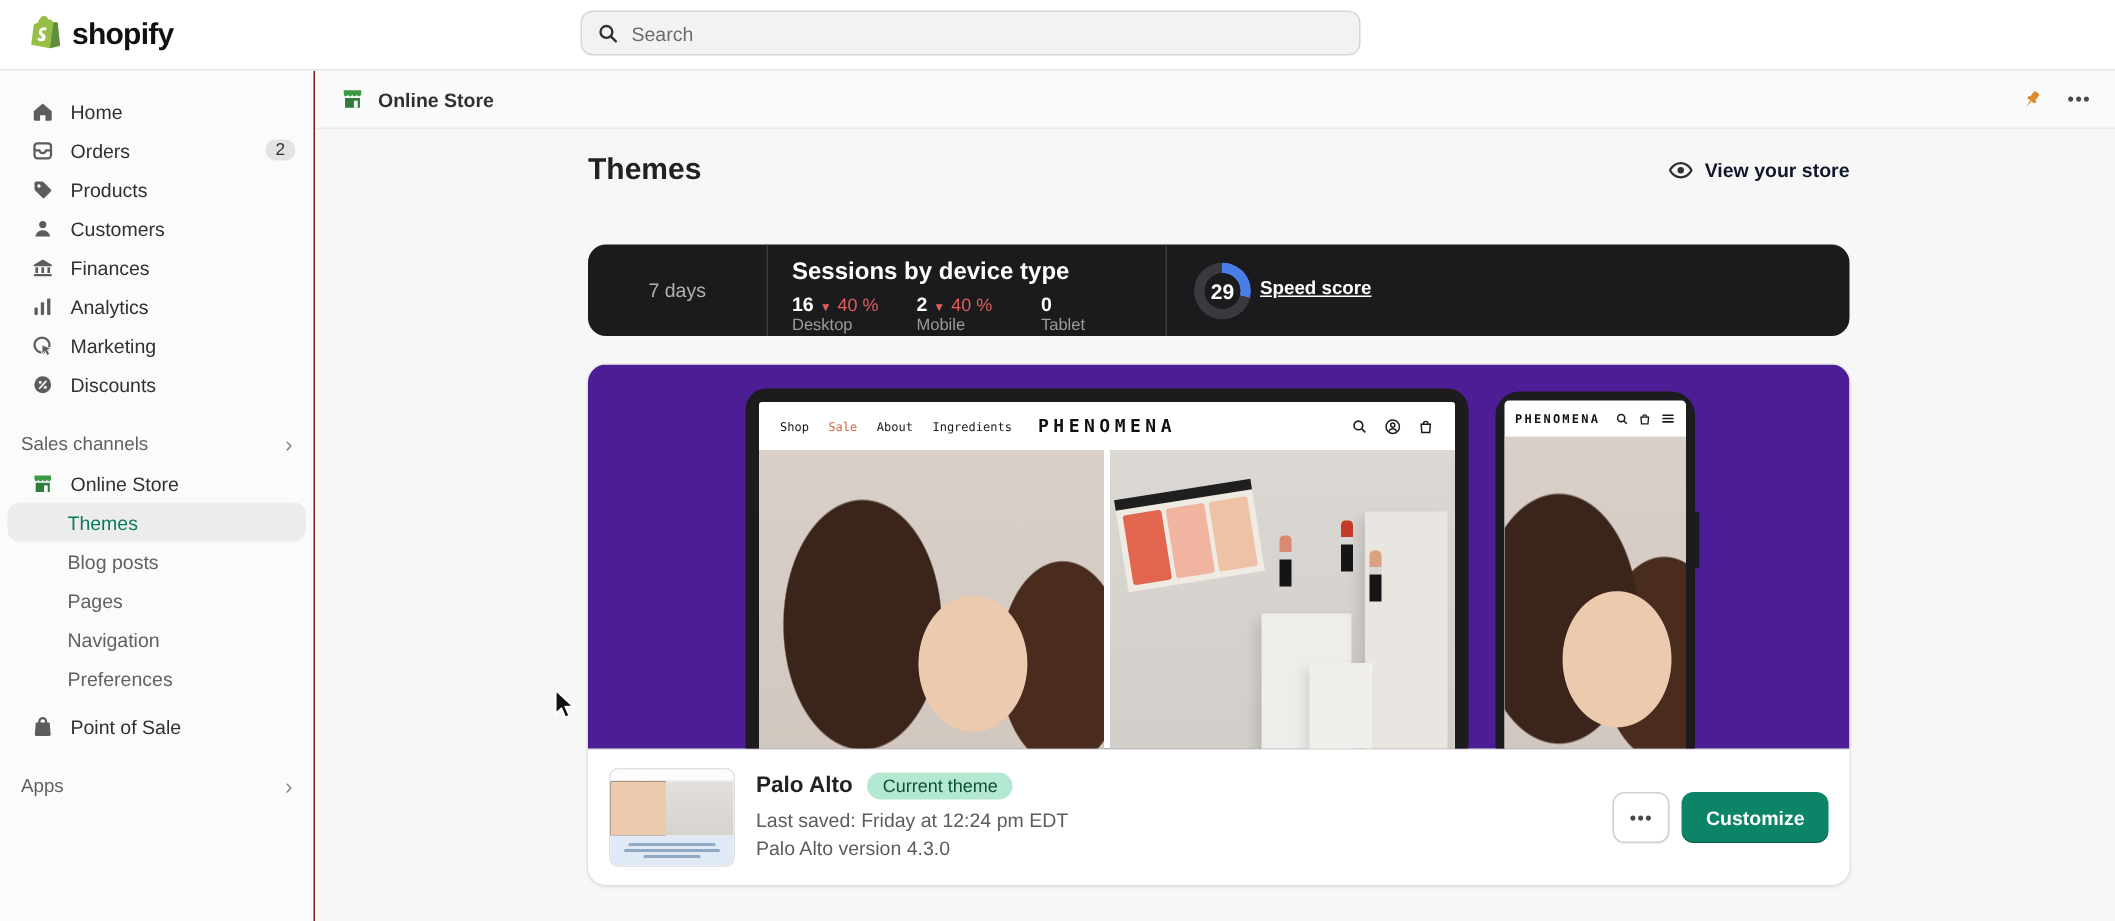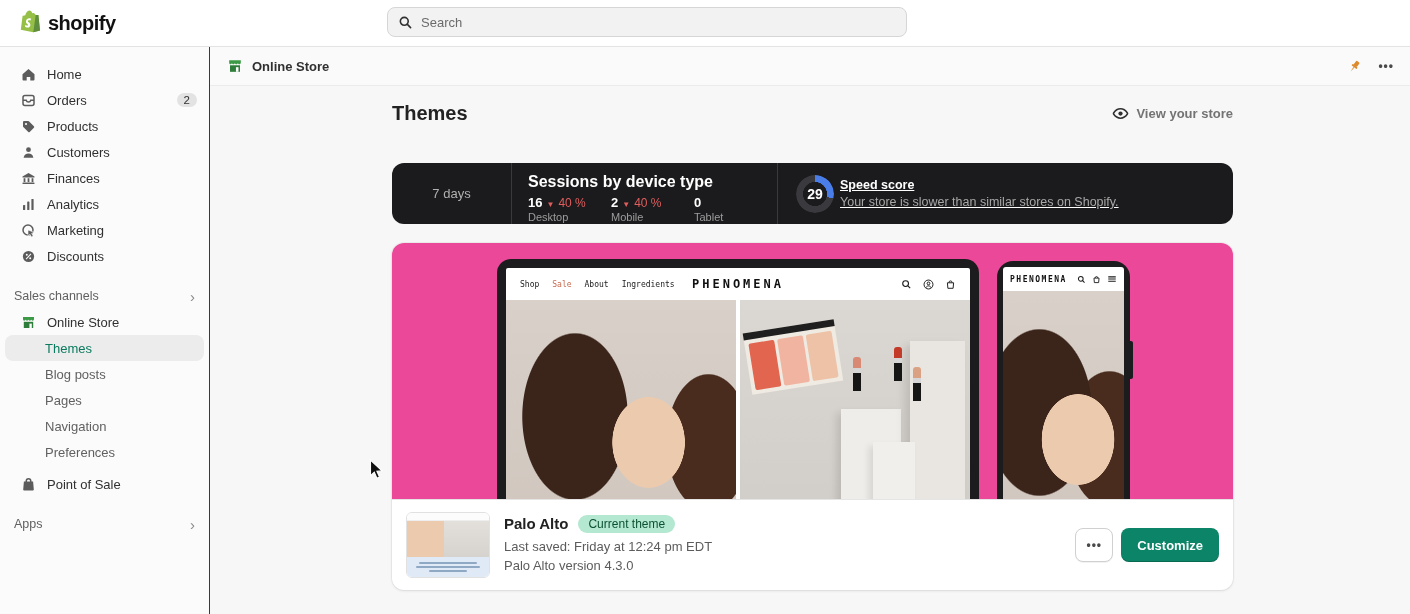--- a/index.html
+++ b/index.html
@@ -32,21 +32,21 @@
   .context-bar { height:39px; background:#fafafa; border-bottom:1px solid #ebebeb; display:flex; align-items:center; justify-content:space-between; padding:0 16px; flex-shrink:0; }
   .context-left { display:flex; align-items:center; gap:8px; font-size:13px; font-weight:600; }
   .context-right { display:flex; align-items:center; gap:16px; }
   .dots { font-size:12px; font-weight:700; color:#4a4a4a; letter-spacing:1px; line-height:1; }
 
   .content { flex:1; overflow:hidden; }
   .container { width:841px; margin-left:182px; }
 
   .page-head { display:flex; align-items:center; justify-content:space-between; margin:16px 0 38px; }
   .page-head h1 { font-size:20px; font-weight:700; color:#222; }
-  .view-link { display:flex; align-items:center; gap:7px; font-size:13px; font-weight:600; color:#737373; cursor:pointer; }
+  .view-link { display:flex; align-items:center; gap:7px; font-size:13px; font-weight:600; color:#0f172a; cursor:pointer; }
 
   
   .stats-bar { display:flex; height:61px; background:#1b1b1d; border-radius:12px; color:#fff; overflow:hidden; }
   .range { width:120px; display:flex; align-items:center; justify-content:center; color:#b0b0b0; font-size:13px; border-right:1px solid #3a3a3c; flex-shrink:0; }
   .sessions { width:266px; padding:10px 0 0 16px; border-right:1px solid #3a3a3c; flex-shrink:0; }
   .sessions h3 { font-size:16px; font-weight:700; margin-bottom:4px; }
   .device-cols { display:flex; }
   .device { width:86px; }
   .val-row { display:flex; align-items:baseline; gap:4px; font-size:13px; font-weight:600; }
   .caret-down { color:#e05e5e; font-size:8px; }
@@ -57,21 +57,21 @@
            background:conic-gradient(#4b7de8 0deg 104deg, #3a3a3e 104deg 360deg);
            -webkit-mask:radial-gradient(closest-side, transparent 62%, #000 64%);
            mask:radial-gradient(closest-side, transparent 62%, #000 64%); }
   .gauge-wrap { position:relative; width:38px; height:38px; flex-shrink:0; }
   .gauge-num { position:absolute; inset:0; display:flex; align-items:center; justify-content:center; font-size:14px; font-weight:700; color:#fff; }
   .speed-text h3 { font-size:12.5px; font-weight:700; margin-bottom:3px; }
   .speed-text p { font-size:12.5px; color:#a8a8a8; }
 
   
   .theme-card { margin-top:19px; background:#fff; border-radius:12px; box-shadow:0 1px 3px rgba(0,0,0,.09), 0 0 0 1px rgba(0,0,0,.04); height:347px; overflow:hidden; }
-  .preview { position:relative; height:256px; background:#ec4899; overflow:hidden; }
+  .preview { position:relative; height:256px; background:#4c1d95; overflow:hidden; }
 
   .desktop-mock { position:absolute; left:105px; top:16px; width:482px; height:300px; background:#1c1c1e; border-radius:14px; padding:9px 9px 0; }
   .desktop-screen { background:#fff; height:100%; border-radius:2px 2px 0 0; overflow:hidden; display:flex; flex-direction:column; }
   .shop-header { height:32px; display:flex; align-items:center; padding:0 14px; position:relative; flex-shrink:0; font-family:"DejaVu Sans Mono",monospace; }
   .shop-nav { display:flex; gap:13px; font-size:8px; color:#1a1a1a; }
   .shop-nav .sale { color:#c96a4e; }
   .shop-brand { position:absolute; left:50%; transform:translateX(-50%); font-size:12px; font-weight:700; letter-spacing:3px; color:#111; }
   .shop-icons { margin-left:auto; display:flex; gap:11px; align-items:center; color:#1a1a1a; }
   .hero-row { flex:1; display:flex; gap:4px; }
   .hero-img { flex:1; }
@@ -358,21 +358,20 @@
                 </div>
               </div>
             </div>
             <div class="speed">
               <div class="gauge-wrap">
                 <div class="gauge"></div>
                 <div class="gauge-num">29</div>
               </div>
               <div class="speed-text">
                 <h3>Speed score</h3>
-                <p>Your store is slower than similar stores on Shopify.</p>
               </div>
             </div>
           </div>
 
           <div class="theme-card">
             <div class="preview">
 
               <div class="desktop-mock">
                 <div class="desktop-screen">
                   <div class="shop-header">

